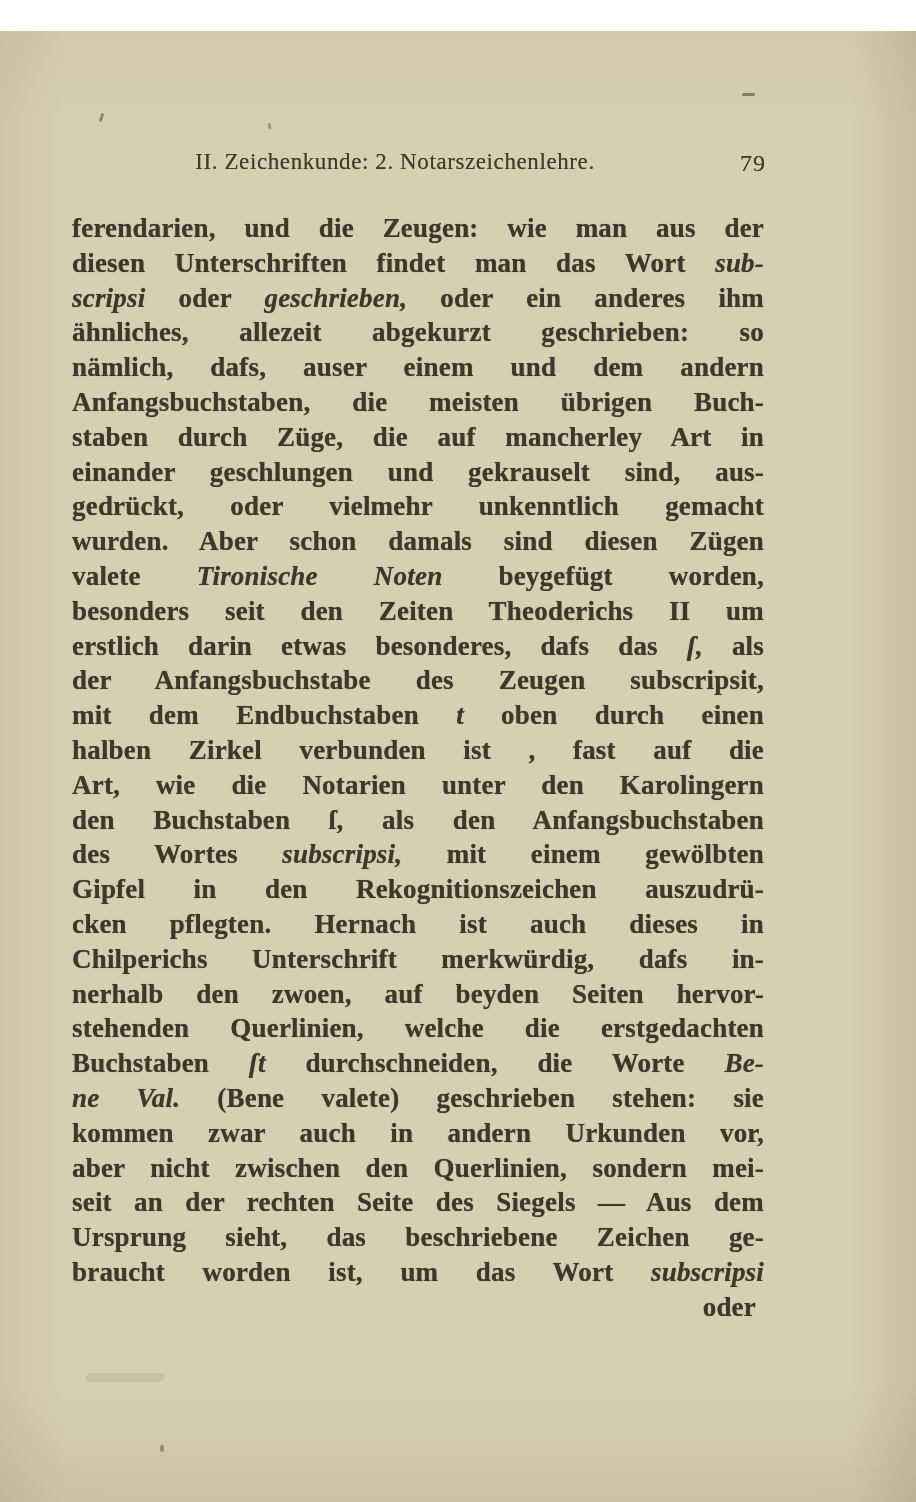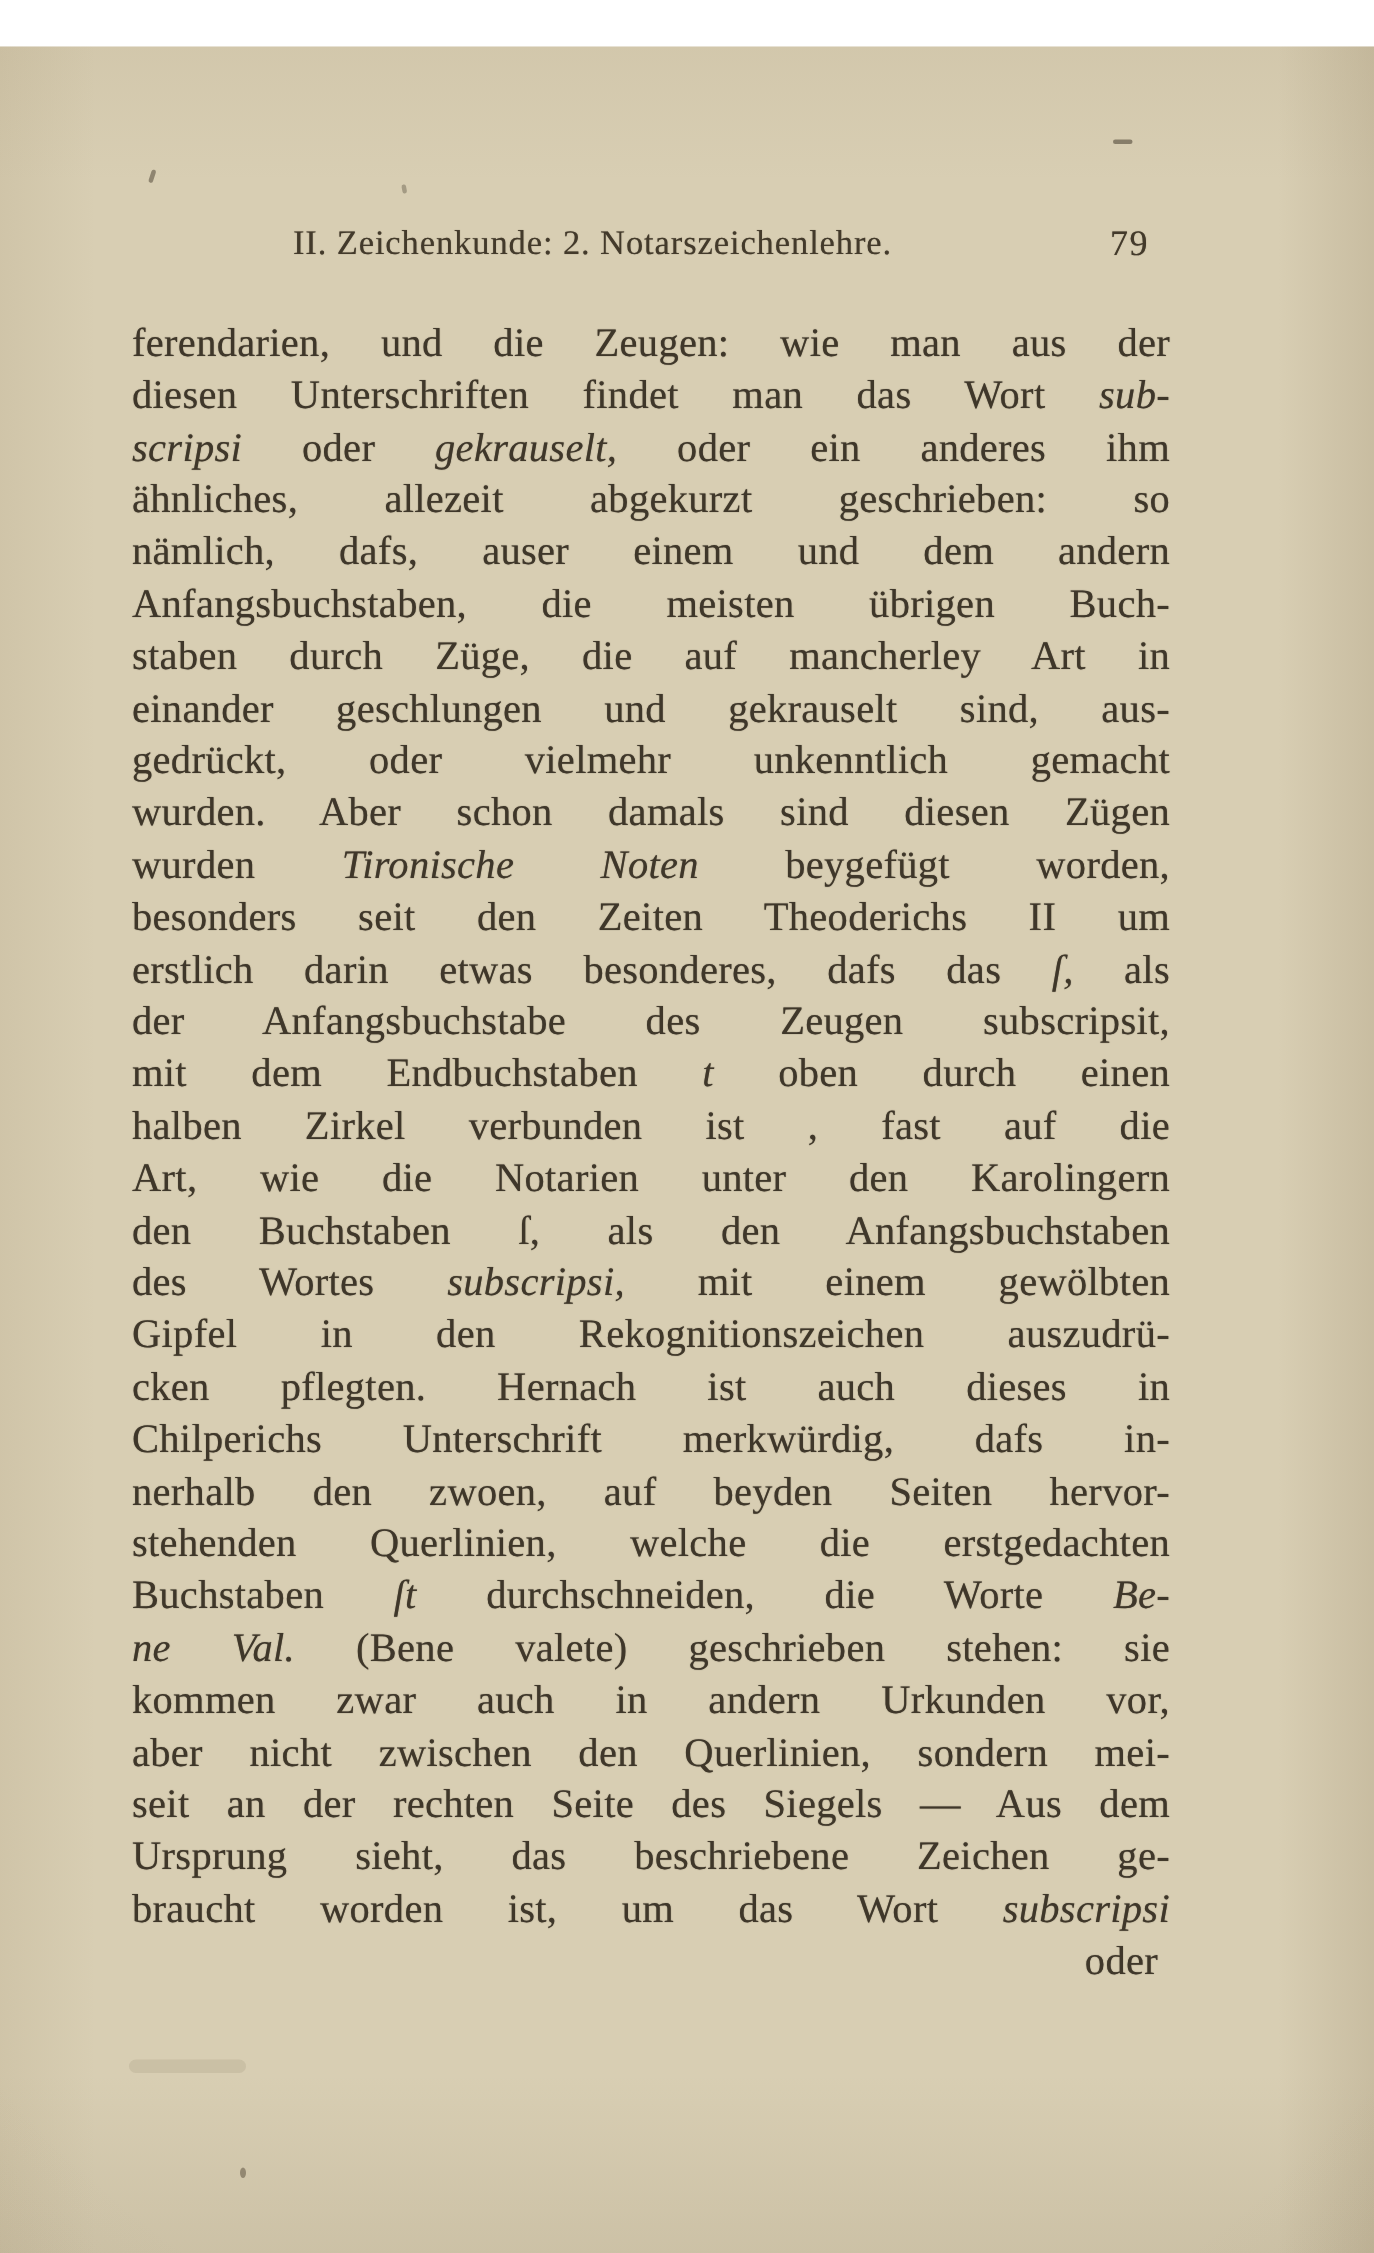--- a/index.html
+++ b/index.html
@@ -45,28 +45,29 @@
   .page-number {
     position: absolute;
     right: 10px;
     top: 1px;
     font-size: 24px;
     letter-spacing: 1px;
     text-shadow: 0 0 0.6px rgba(67,58,43,0.65);
   }
   .body-text {
     position: absolute;
-    left: 88px;
+    left: 72px;
     top: 180px;
     width: 692px;
     font-size: 27px;
     line-height: 34.8px;
     color: #3f372a;
     letter-spacing: 0.2px;
     text-shadow: 0 0 0.7px rgba(63,55,42,0.7);
+    font-weight: bold;
   }
   .line {
     text-align: justify;
     text-align-last: justify;
   }
   .line i {
     font-style: italic;
   }
   .catchword-line {
     text-align: right;
@@ -107,29 +108,29 @@
 
   <div class="running-header">
     <div class="header-title">II. Zeichenkunde:  2. Notarszeichenlehre.</div>
     <div class="page-number">79</div>
   </div>
 
   <div class="body-text">
     <div id="lines">
         <div class="line"><span>ferendarien, und die Zeugen:  wie man aus der</span></div>
         <div class="line"><span>diesen Unterschriften findet man das Wort </span><i>sub-</i></div>
-        <div class="line"><i>scripsi</i><span> oder </span><i>gekrauselt,</i><span> oder ein anderes ihm</span></div>
+        <div class="line"><i>scripsi</i><span> oder </span><i>geschrieben,</i><span> oder ein anderes ihm</span></div>
         <div class="line"><span>ähnliches, allezeit abgekurzt geschrieben:   so</span></div>
         <div class="line"><span>nämlich, dafs, auser einem und dem andern</span></div>
         <div class="line"><span>Anfangsbuchstaben, die meisten übrigen Buch-</span></div>
         <div class="line"><span>staben durch Züge, die auf mancherley Art in</span></div>
         <div class="line"><span>einander geschlungen und gekrauselt sind, aus-</span></div>
         <div class="line"><span>gedrückt, oder vielmehr unkenntlich gemacht</span></div>
         <div class="line"><span>wurden.    Aber schon damals sind diesen Zügen</span></div>
-        <div class="line"><span>wurden </span><i>Tironische Noten</i><span> beygefügt worden,</span></div>
+        <div class="line"><span>valete </span><i>Tironische Noten</i><span> beygefügt worden,</span></div>
         <div class="line"><span>besonders seit den Zeiten Theoderichs II um</span></div>
         <div class="line"><span>erstlich darin etwas besonderes, dafs das </span><i>ſ,</i><span> als</span></div>
         <div class="line"><span>der Anfangsbuchstabe des Zeugen subscripsit,</span></div>
         <div class="line"><span>mit dem Endbuchstaben </span><i>t</i><span> oben durch einen</span></div>
         <div class="line"><span>halben Zirkel verbunden ist ,  fast auf die</span></div>
         <div class="line"><span>Art,  wie die Notarien unter den Karolingern</span></div>
         <div class="line"><span>den Buchstaben ſ,  als den Anfangsbuchstaben</span></div>
         <div class="line"><span>des Wortes </span><i>subscripsi,</i><span> mit einem gewölbten</span></div>
         <div class="line"><span>Gipfel in den Rekognitionszeichen auszudrü-</span></div>
         <div class="line"><span>cken pflegten.    Hernach ist auch dieses in</span></div>

